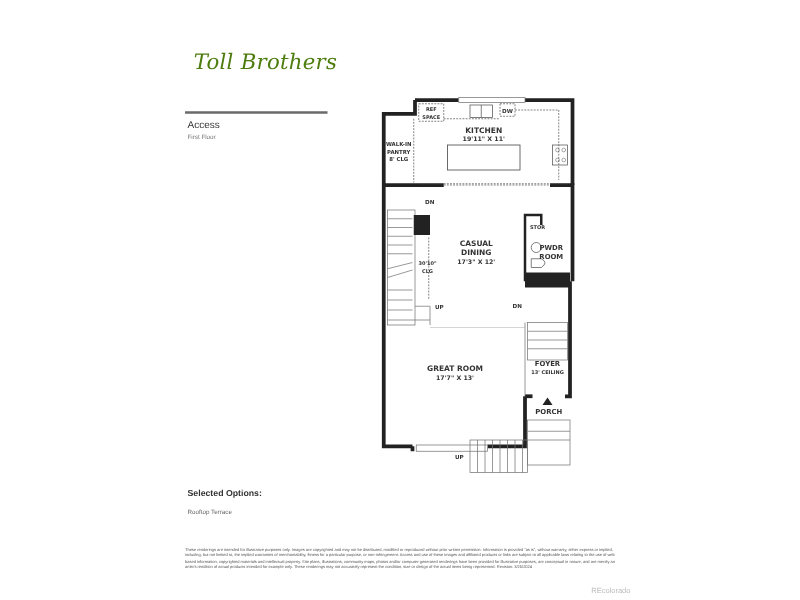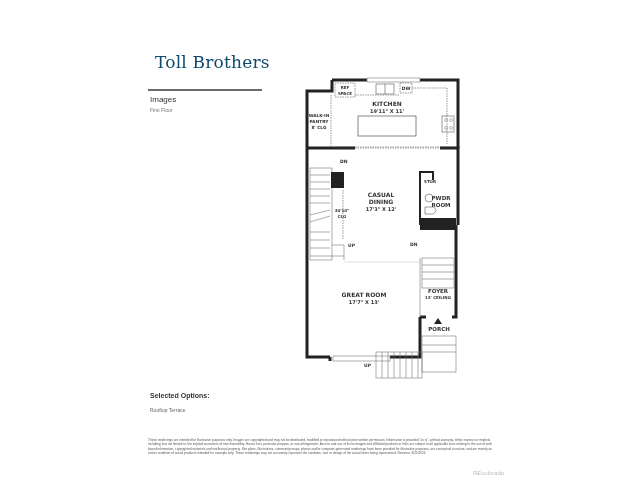--- a/index.html
+++ b/index.html
@@ -1,34 +1,34 @@
 <!DOCTYPE html>
 <html><head>
 <meta charset="utf-8">
 <style>
   html, body { margin:0; padding:0; background:#ffffff; }
   body { width:640px; height:480px; position:relative; overflow:hidden; font-family:"Liberation Sans", sans-serif; color:#333; }
   .abs { position:absolute; }
-  .brand { left:155px; top:52px; font-family:"DejaVu Serif", serif; font-size:17px; color:#0c4a6e; letter-spacing:0.2px; }
+  .brand { left:155px; top:40px; font-family:"DejaVu Serif", serif; font-size:17px; font-style:italic; color:#4d7c0f; letter-spacing:0.2px; }
   .rule { left:148px; top:89px; width:114px; height:2px; background:#6b6b6b; }
   .model { left:150px; top:95px; font-size:8px; color:#333; }
   .floor { left:150px; top:107px; font-size:5px; color:#777; }
   .opt-title { left:150px; top:392px; font-size:7px; color:#333; font-weight:bold; }
   .opt-item { left:150px; top:407px; font-size:5px; color:#666; }
   .disclaimer { left:148px; top:438px; width:350px; font-size:3.2px; line-height:4.3px; color:#555; }
   .watermark { left:473px; top:470px; font-size:6px; color:#bbb; }
   .plan { left:0; top:0; width:640px; height:480px; }
   .lbl { font-family:"DejaVu Sans", sans-serif; font-weight:bold; fill:#333; }
 </style>
 </head>
 <body>
 
 <div class="abs brand">Toll Brothers</div>
 <div class="abs rule"></div>
-<div class="abs model">Images</div>
+<div class="abs model">Access</div>
 <div class="abs floor">First Floor</div>
 
 <svg class="abs plan" viewBox="0 0 640 480" xmlns="http://www.w3.org/2000/svg">
 
   <g stroke="#222" stroke-width="3" fill="none">
 
     <polyline points="332,80 367,80"></polyline>
     <polyline points="420,80 458,80 458,148"></polyline>
 
     <polyline points="332,80 332,91 307,91 307,357 330,357"></polyline>

